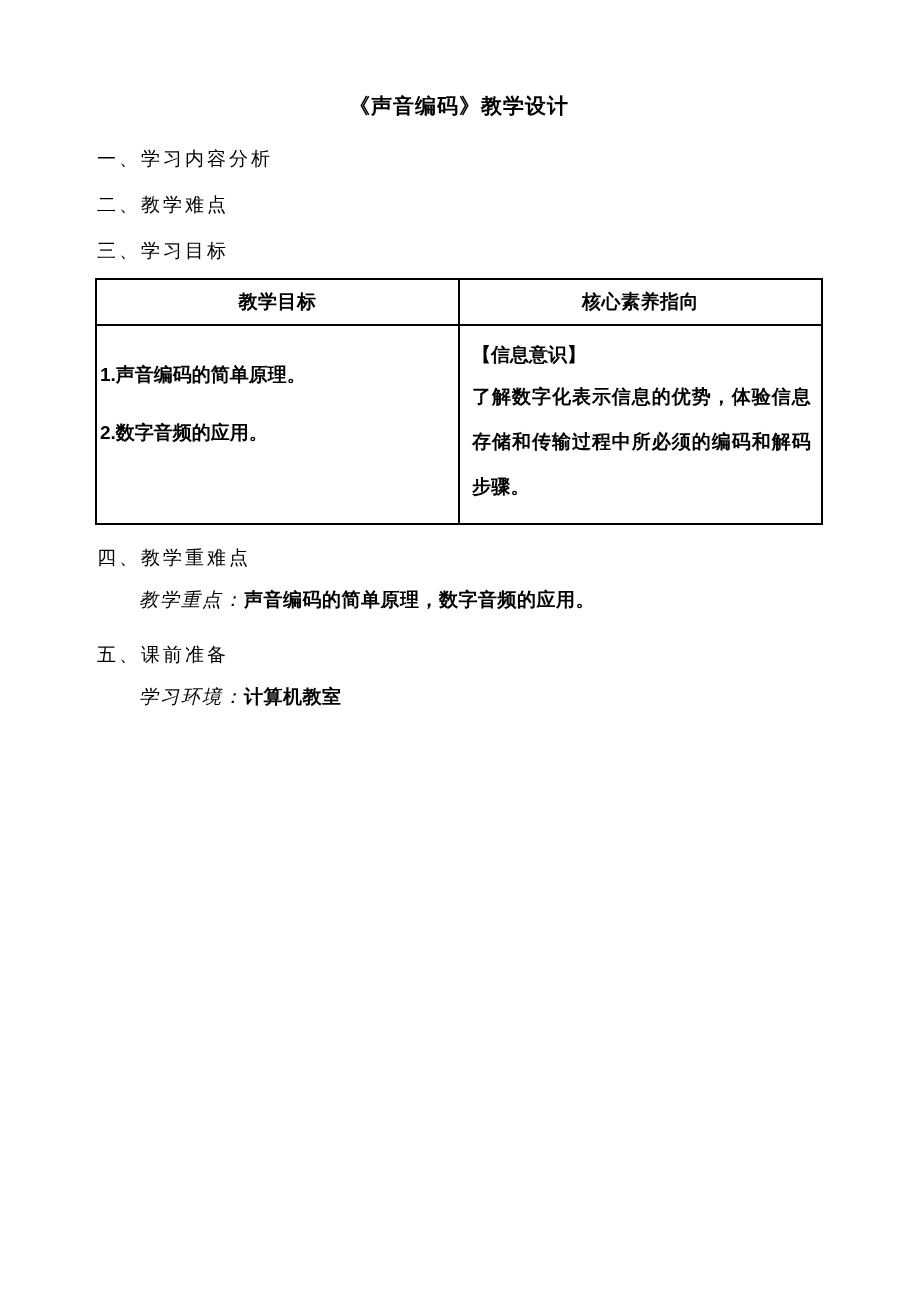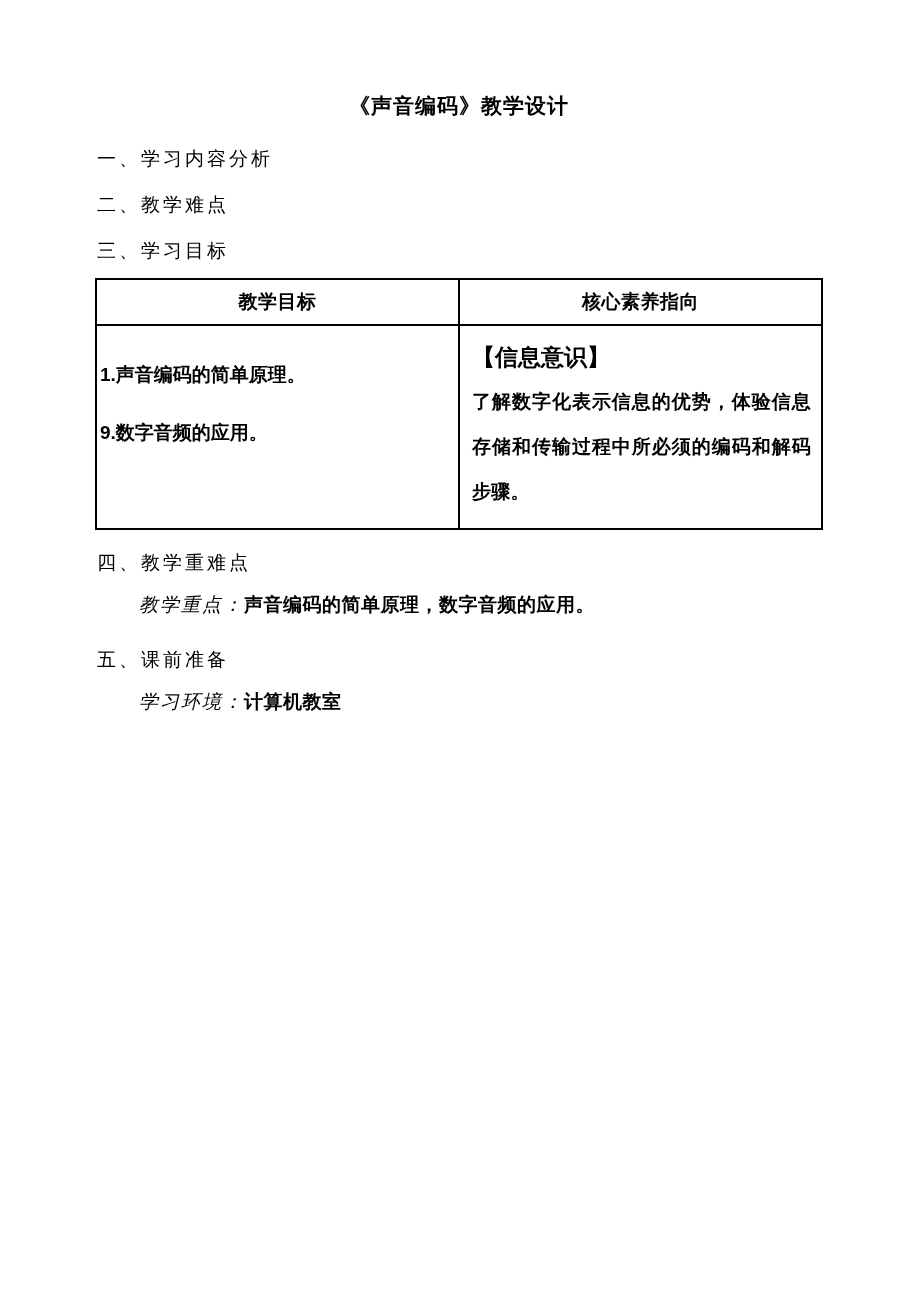--- a/index.html
+++ b/index.html
@@ -67,21 +67,21 @@
     padding-left: 3px !important;
   }
   .goal-line {
     font-weight: 600;
     line-height: 50px;
     margin: 8px 0 0 0;
   }
   .literacy-tag {
     font-weight: 700;
     margin: 0 0 6px 2px;
-    font-size: 23px;
+    font-size: 19px;
   }
   .literacy-desc {
     font-weight: 600;
     line-height: 45px;
     margin: 0 0 0 2px;
     text-align: justify;
     letter-spacing: 0.3px;
   }
   .detail-line {
     font-size: 19px;
@@ -115,21 +115,21 @@
     <thead>
       <tr>
         <th>教学目标</th>
         <th>核心素养指向</th>
       </tr>
     </thead>
     <tbody>
       <tr>
         <td class="goal-cell">
           <div class="goal-line">1.声音编码的简单原理。</div>
-          <div class="goal-line">9.数字音频的应用。</div>
+          <div class="goal-line">2.数字音频的应用。</div>
         </td>
         <td>
           <div class="literacy-tag">【信息意识】</div>
           <div class="literacy-desc">了解数字化表示信息的优势，体验信息存储和传输过程中所必须的编码和解码步骤。</div>
         </td>
       </tr>
     </tbody>
   </table>
 
   <div class="sec-heading">四、教学重难点</div>

